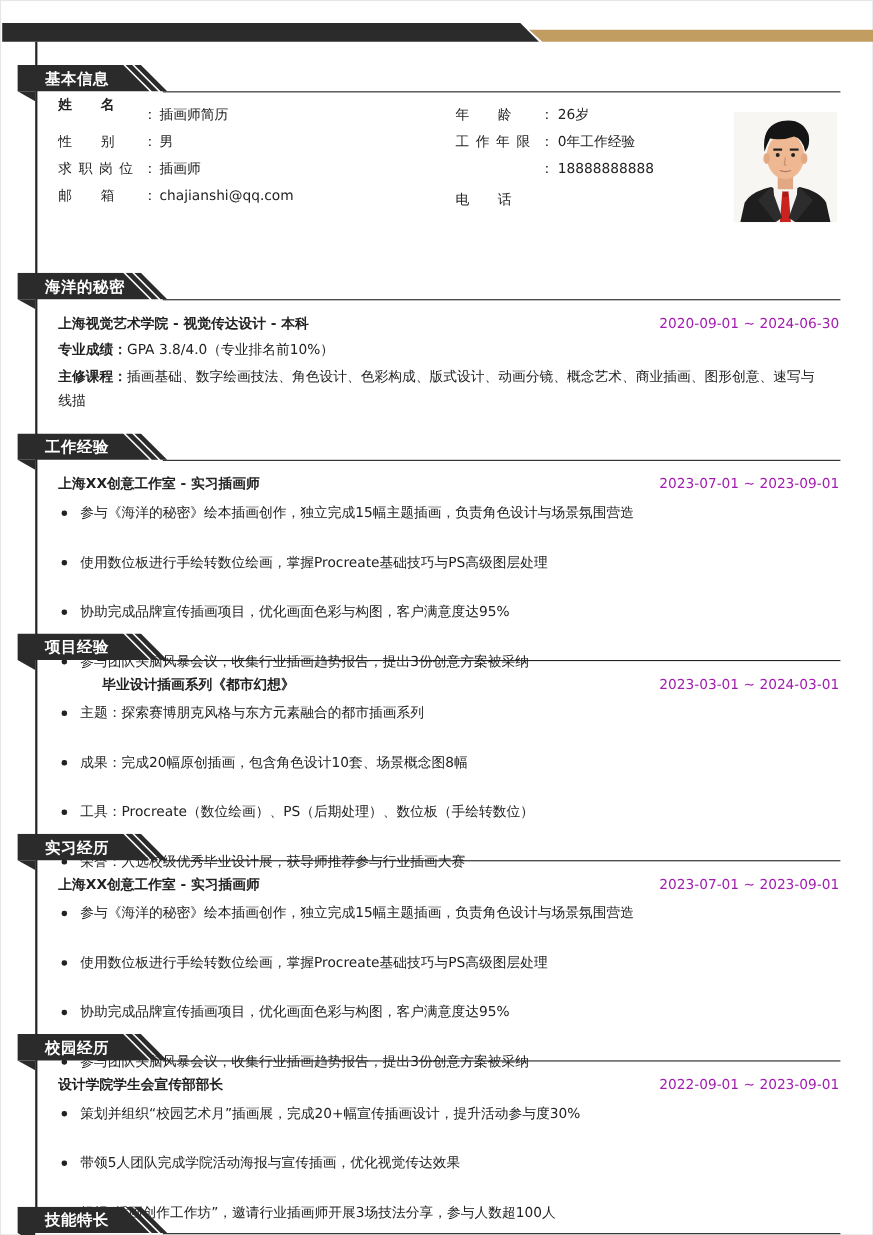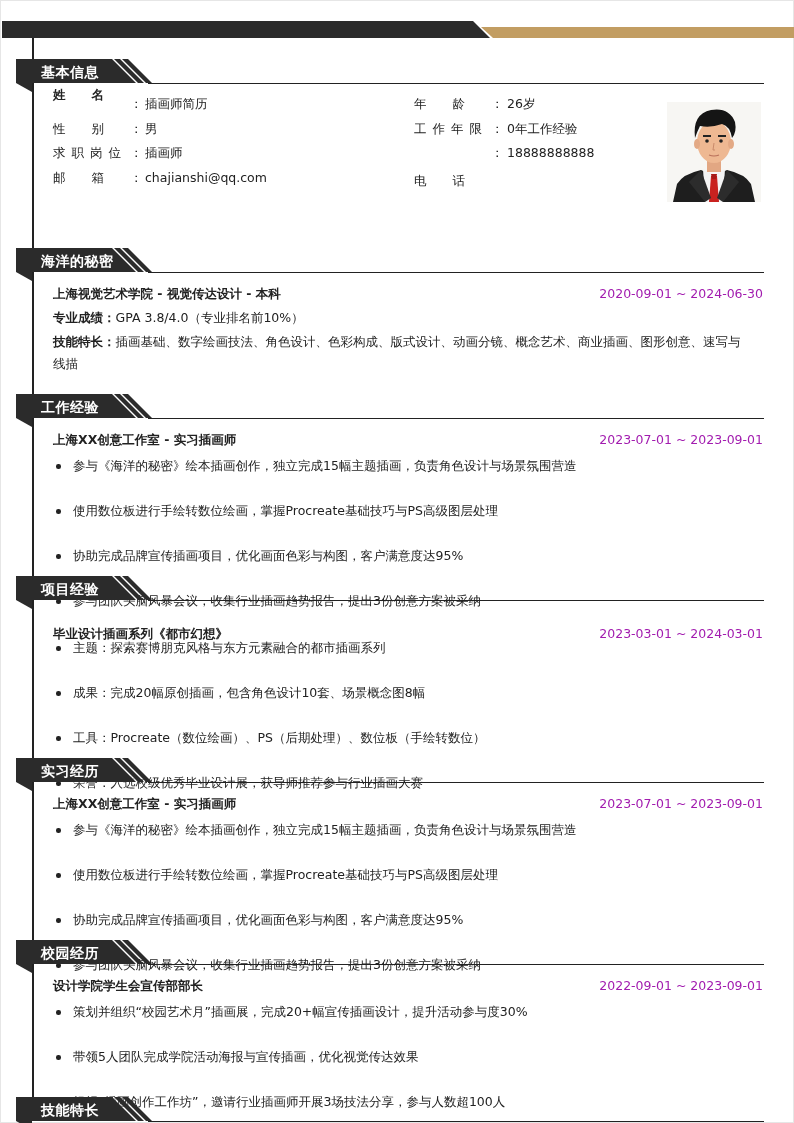--- a/index.html
+++ b/index.html
@@ -154,21 +154,21 @@
 </div>
 <div class="content" style="top:284px; height:92px;">
   <div class="row" style="top:0;">
     <span class="row-title">上海视觉艺术学院 - 视觉传达设计 - 本科</span>
     <span class="row-date">2020-09-01 ~ 2024-06-30</span>
   </div>
   <div class="row" style="top:24px;">
     <span class="b">专业成绩：</span><span>GPA 3.8/4.0（专业排名前10%）</span>
   </div>
   <div class="row" style="top:48px;">
-    <span class="b">技能特长：</span><span>插画基础、数字绘画技法、角色设计、色彩构成、版式设计、动画分镜、概念艺术、商业插画、图形创意、速写与</span>
+    <span class="b">主修课程：</span><span>插画基础、数字绘画技法、角色设计、色彩构成、版式设计、动画分镜、概念艺术、商业插画、图形创意、速写与</span>
   </div>
   <div class="row" style="top:70px;">
     <span>线描</span>
   </div>
 </div>
 
 <div class="section" style="top:394px;">
   <div class="sec-head">
     <svg width="160" height="36" viewBox="0 0 160 36">
       <polygon points="16,0 112,0 136,24 16,24" fill="#2b2b2b"></polygon>
@@ -197,21 +197,21 @@
       <polygon points="16,0 112,0 136,24 16,24" fill="#2b2b2b"></polygon>
       <polygon points="16,24 32,24 32,33" fill="#2b2b2b"></polygon>
       <polygon points="114,0 120,0 144,24 138,24" fill="#2b2b2b"></polygon>
       <polygon points="122,0 128,0 152,24 146,24" fill="#2b2b2b"></polygon>
     </svg>
     <div class="sec-title">项目经验</div>
     <div class="sec-line"></div>
   </div>
 </div>
 <div class="content" style="top:612px; height:122px;">
-  <div class="row" style="top:12px;">
+  <div class="row" style="top:0;margin-left:40px;">
     <span class="row-title">毕业设计插画系列《都市幻想》</span>
     <span class="row-date">2023-03-01 ~ 2024-03-01</span>
   </div>
   <div class="row bullet" style="top:26px;">主题：探索赛博朋克风格与东方元素融合的都市插画系列</div>
   <div class="row bullet" style="top:51px;">成果：完成20幅原创插画，包含角色设计10套、场景概念图8幅</div>
   <div class="row bullet" style="top:76px;">工具：Procreate（数位绘画）、PS（后期处理）、数位板（手绘转数位）</div>
   <div class="row bullet" style="top:101px;">荣誉：入选校级优秀毕业设计展，获导师推荐参与行业插画大赛</div>
 </div>
 
 <div class="section" style="top:758px;">

